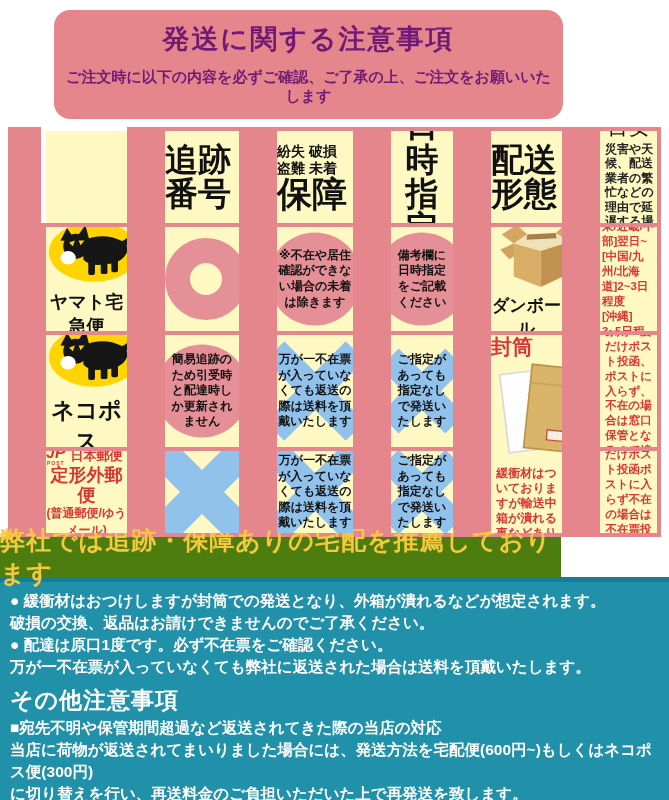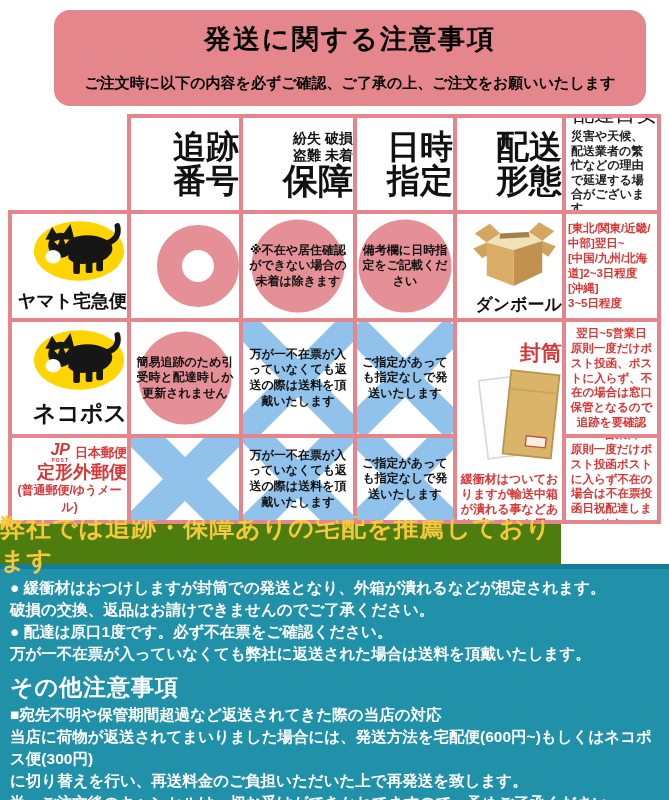--- a/index.html
+++ b/index.html
@@ -1,29 +1,29 @@
 <!DOCTYPE html>
 <html><head>
 <meta charset="utf-8">
 <style>
   * { margin:0; padding:0; box-sizing:border-box; }
   body { width:669px; height:800px; background:#fff; font-family:"Liberation Sans","DejaVu Sans",sans-serif; overflow:hidden; }
   .pre { white-space:pre-line; }
 
   
-  .header-box { width:592px; margin:10px auto 0 54px; background:#e5868d; border-radius:16px; padding:11px 6px 13px; text-align:center; color:#000000; }
+  .header-box { width:509px; margin:10px auto 0 54px; background:#e5868d; border-radius:16px; padding:11px 6px 13px; text-align:center; color:#701a75; }
   .header-box .title { font-size:27px; font-weight:bold; letter-spacing:2px; }
-  .header-box .subtitle { font-size:15px; font-weight:bold; margin-top:17px; }
+  .header-box .subtitle { font-size:15px; font-weight:bold; margin-top:11px; }
 
   
   .ship-table { margin:8px 0 0 8px; display:grid; width:653px;
     grid-template-columns:115px 108px 110px 96px 105px 91px;
     grid-template-rows:92px 104px 112px 82px;
     gap:4px; background:#e5868d; border:4px solid #e5868d; }
-  .cell { background:#ffffff; position:relative; display:flex; flex-direction:column; align-items:flex-end; justify-content:center; overflow:hidden; text-align:center; }
+  .cell { background:#fef9c3; position:relative; display:flex; flex-direction:column; align-items:flex-start; justify-content:center; overflow:hidden; text-align:center;margin-left:34px; }
   .cell.blank { box-shadow:0 -5px 0 0 #fff, -5px 0 0 0 #fff, -5px -5px 0 0 #fff; }
 
   .hd-big { font-size:33px; font-weight:bold; line-height:1.04; color:#111; }
   .hd-small { font-size:14px; font-weight:bold; color:#111; line-height:1.15; }
   .hd-hoshou-main { font-size:35px; font-weight:bold; color:#111; line-height:1; }
   .hd-meyasu { font-size:21px; font-weight:normal; color:#111; }
   .hd-meyasu-note { font-size:12px; font-weight:bold; color:#222; text-align:left; line-height:1.2; padding:1px 3px 12px 5px; }
 
   
   .carrier-name { font-size:18px; font-weight:bold; color:#111; margin-top:2px; }
@@ -43,21 +43,21 @@
   .xmark { position:absolute; left:0; top:0; right:0; bottom:0; }
   .xmark::before, .xmark::after { content:""; position:absolute; left:50%; top:50%; width:150%; height:27px; background:#90c2ec; transform:translate(-50%,-50%) rotate(45deg); }
   .xmark::after { transform:translate(-50%,-50%) rotate(-45deg); }
   .xmark.thick::before, .xmark.thick::after { height:31px; }
 
   
   .meyasu-text { font-size:11.5px; font-weight:bold; color:#d93535; line-height:1.3; padding:0 2px; }
   .meyasu-text.left { text-align:left; }
 
   
-  .futo-cell { justify-content:flex-start; padding-top:19px; }
+  .futo-cell { justify-content:flex-start; padding-top:0; }
   .futo-title { font-size:21px; font-weight:bold; color:#d93535; line-height:1.1; }
   .futo-note { font-size:12px; font-weight:bold; color:#d93535; line-height:1.25; padding:0 1px; }
 
   .keitai-label { font-size:17px; font-weight:bold; color:#111; }
 
   
   .banner { width:561px; height:40px; background:#4d7c0f; display:flex; align-items:center; justify-content:center; }
   .banner .banner-text { color:#f6c83c; font-size:25px; font-weight:bold; letter-spacing:1px; }
 
   

